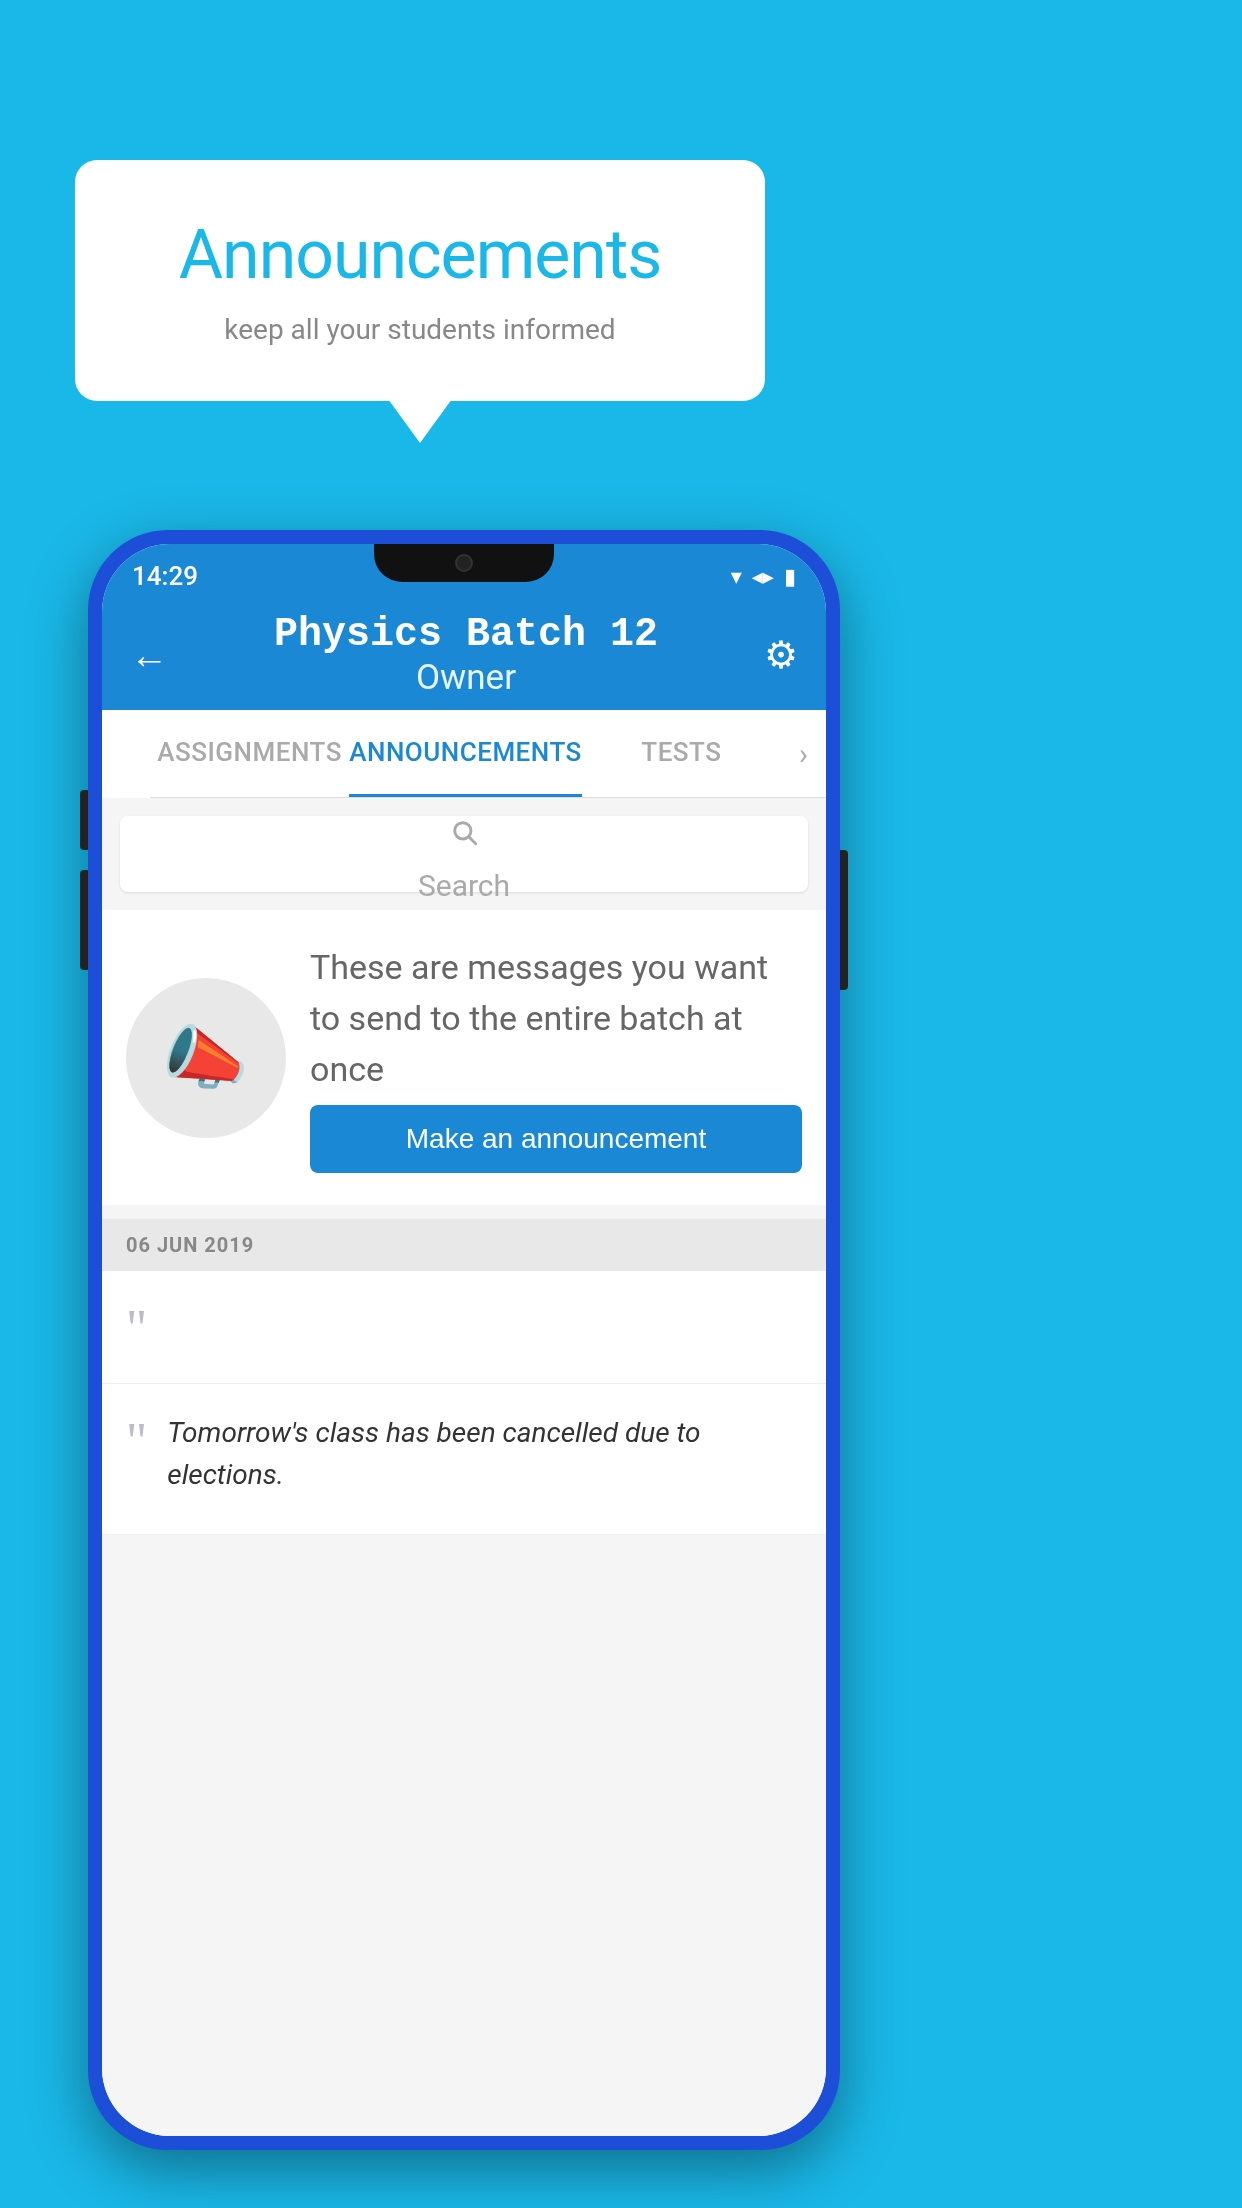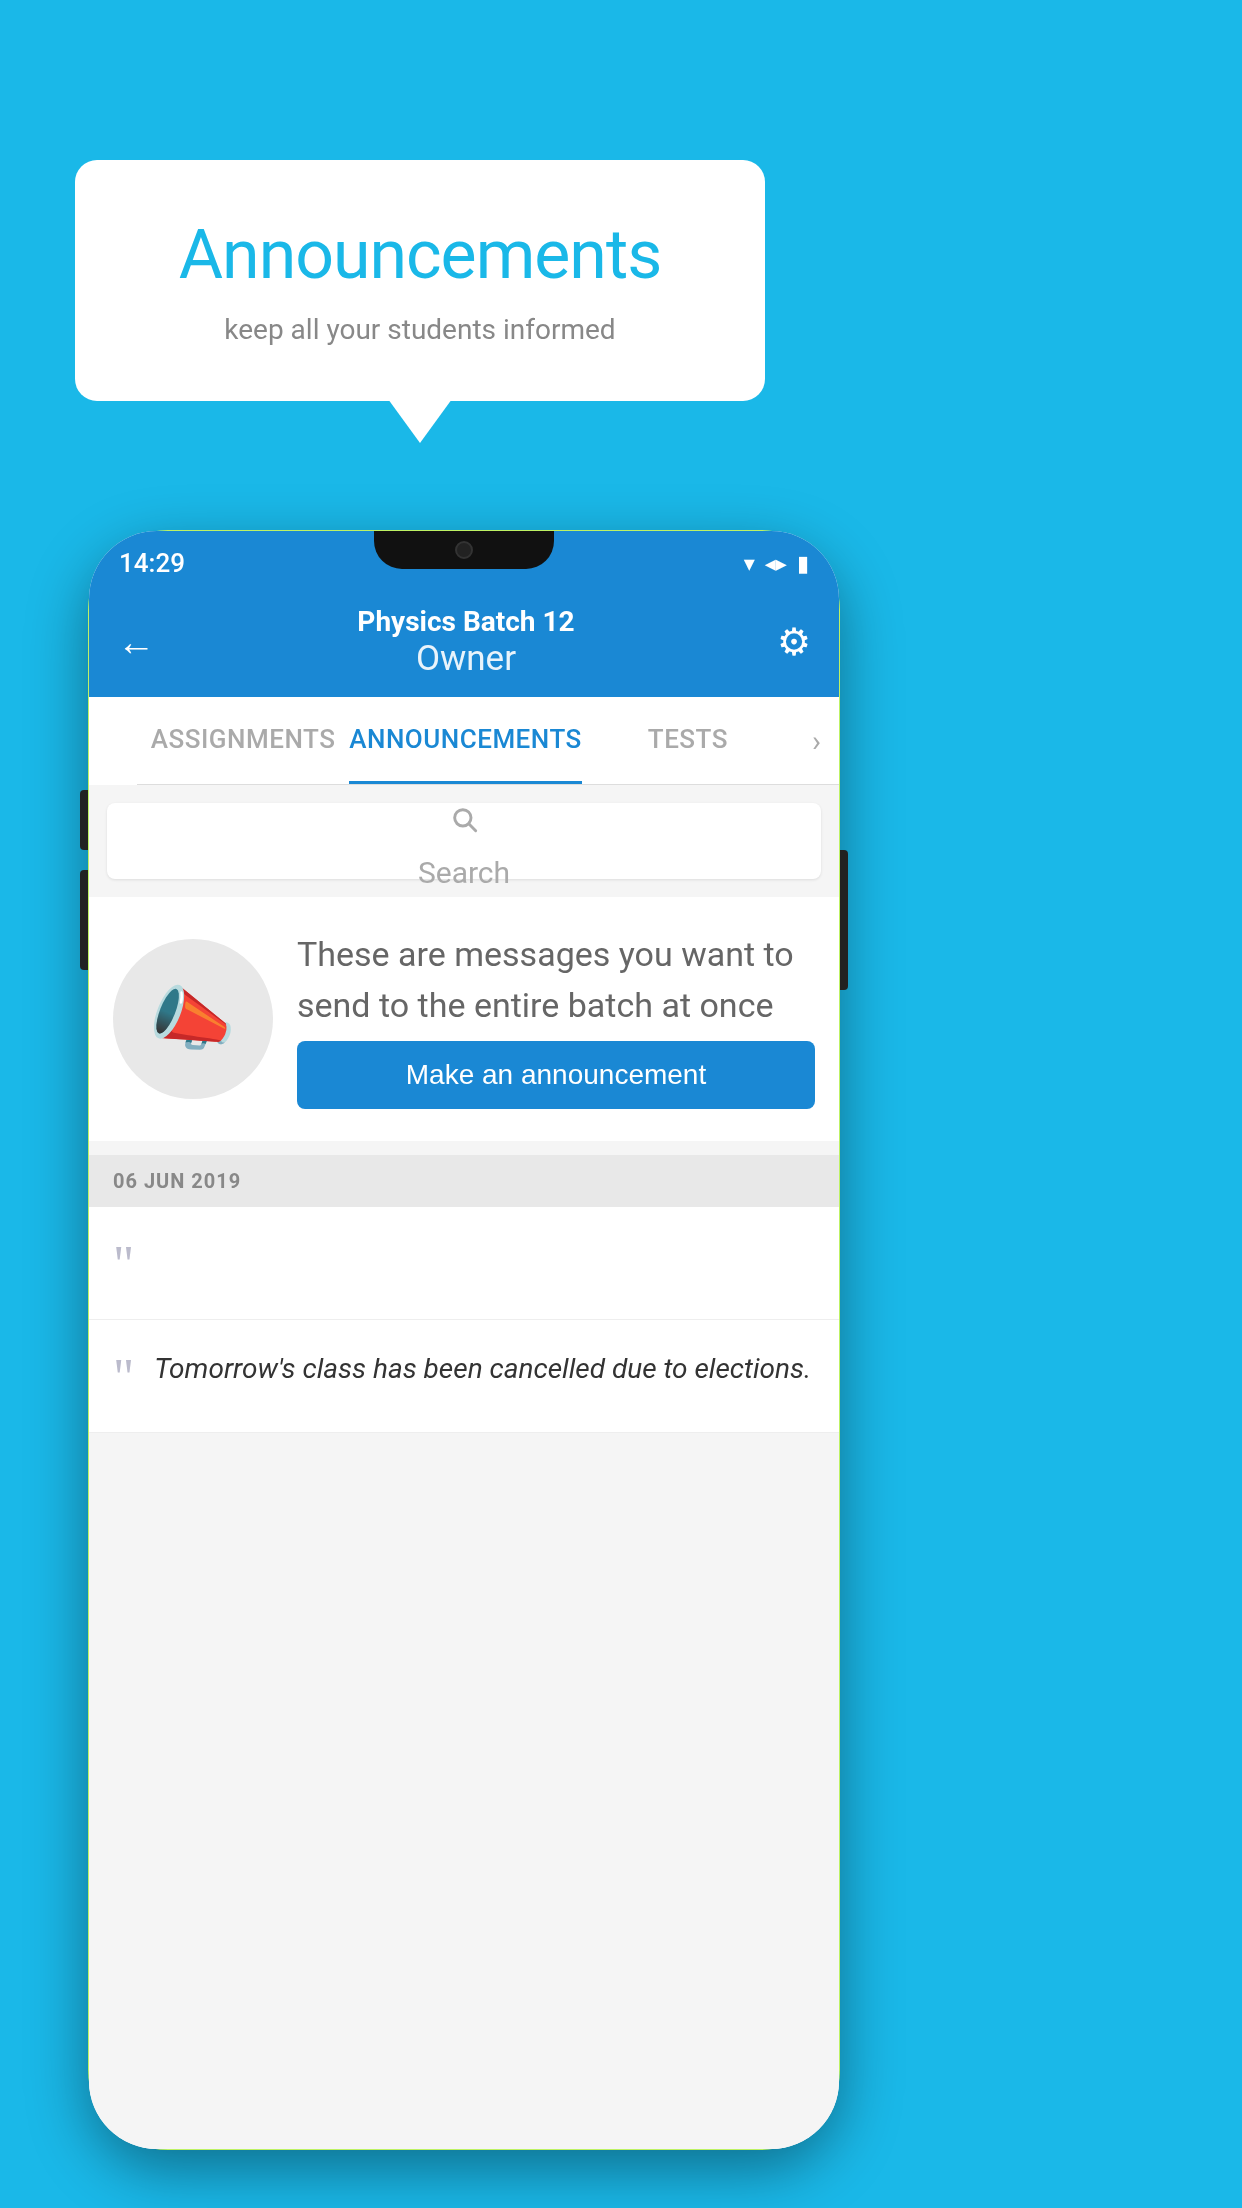--- a/index.html
+++ b/index.html
@@ -61,23 +61,23 @@
       position: absolute;
       top: 530px;
       left: 88px;
       width: 752px;
       height: 1620px;
     }
 
     .phone-outer {
       width: 752px;
       height: 1620px;
-      background: #bef264;
+      background: #1d4ed8;
       border-radius: 80px;
-      padding: 1px;
+      padding: 14px;
       position: relative;
       box-shadow: 0 20px 60px rgba(0,0,0,0.4);
     }
 
     .phone-inner {
       width: 100%;
       height: 100%;
       background: white;
       border-radius: 68px;
       overflow: hidden;
@@ -152,22 +152,23 @@
       font-size: 38px;
       cursor: pointer;
     }
 
     .header-center {
       text-align: center;
     }
 
     .header-title {
       color: white;
-      font-size: 28px;
+      font-size: 40px;
       font-weight: 700;
+      font-family: Liberation Mono, monospace;
     }
 
     .header-subtitle {
       color: rgba(255,255,255,0.9);
       font-size: 35px;
       font-weight: 400;
     }
 
     .gear-icon {
       color: white;

